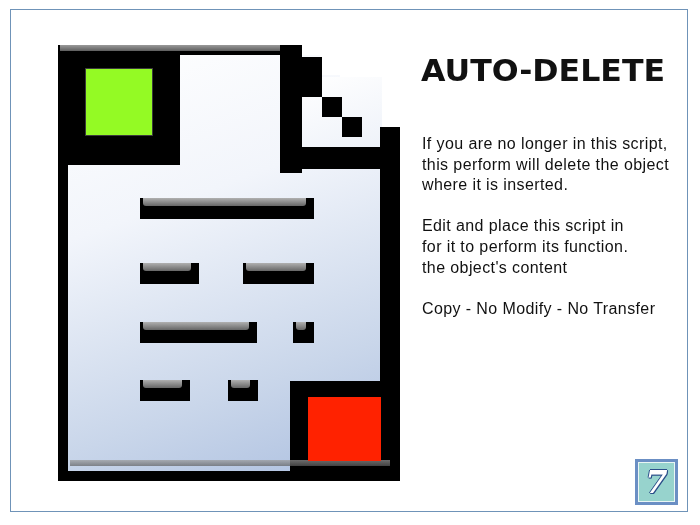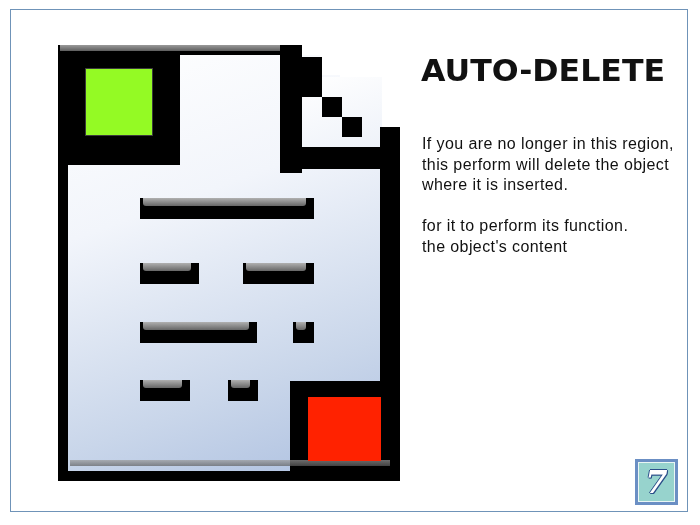--- a/index.html
+++ b/index.html
@@ -89,25 +89,29 @@
   <div class="bar" style="left:82px;top:277px;width:117px;height:21px;"></div>
   <div class="bar" style="left:235px;top:277px;width:21px;height:21px;"></div>
   <div class="bar" style="left:82px;top:335px;width:50px;height:21px;"></div>
   <div class="bar" style="left:170px;top:335px;width:30px;height:21px;"></div>
 </div>
 
 <div class="title">AUTO-DELETE</div>
 
 <div class="desc">
   <p>
-    <span class="line">If you are no longer in this region,</span>
+    <span class="line">If you are no longer in this script,</span>
     <span class="line">this perform will delete the object</span>
     <span class="line">where it is inserted.</span>
   </p>
   <p>
+    <span class="line">Edit and place this script in</span>
     <span class="line">for it to perform its function.</span>
     <span class="line">the object's content</span>
+  </p>
+  <p>
+    <span class="line">Copy - No Modify - No Transfer</span>
   </p>
 </div>
 
 <div class="badge">
   <div class="badge-inner">7</div>
 </div>
 
 </body></html>

